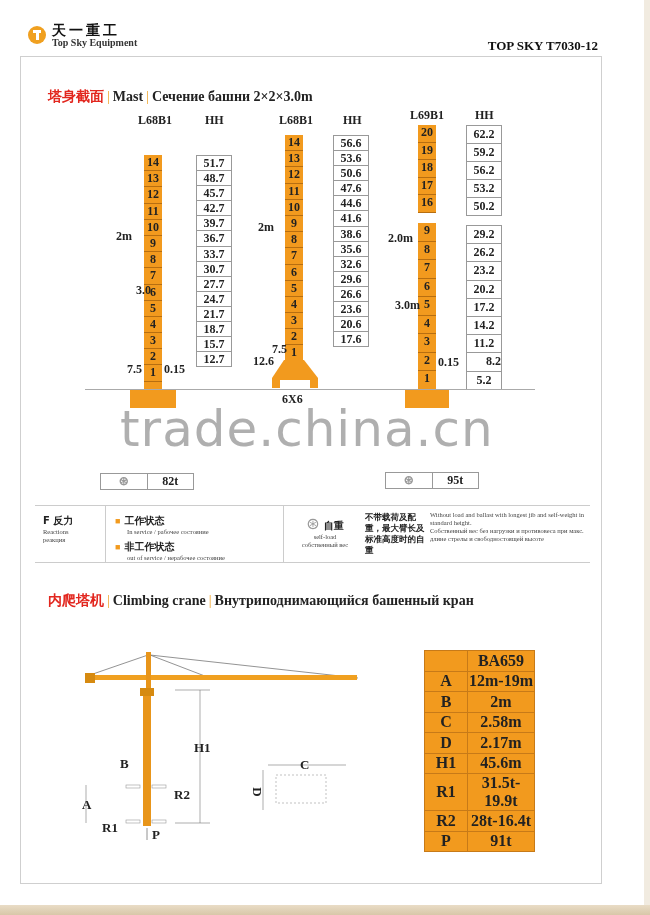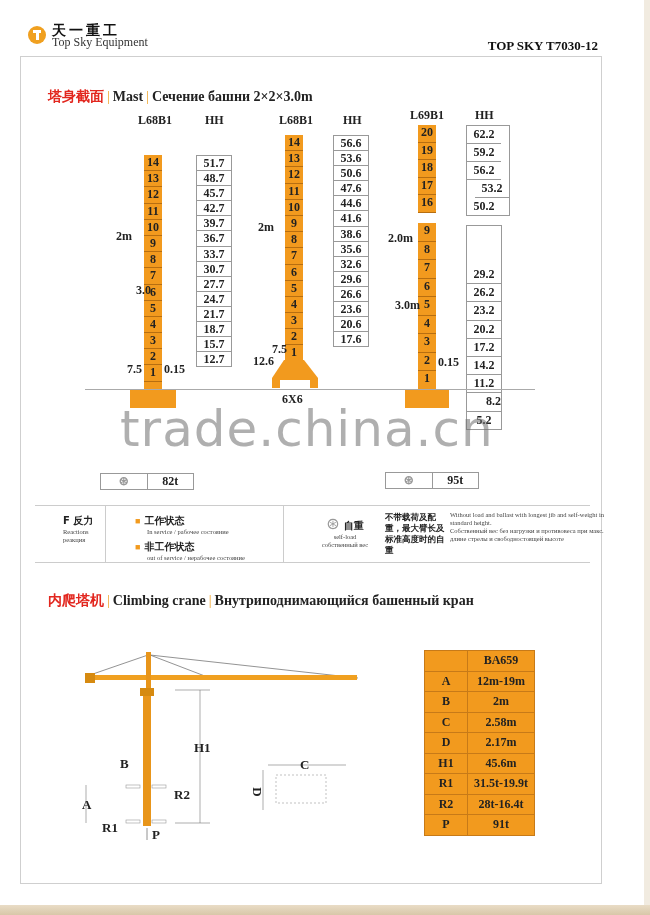--- a/index.html
+++ b/index.html
@@ -5,46 +5,46 @@
   html,body{margin:0;padding:0;}
   body{width:650px;height:915px;background:#fff;position:relative;overflow:hidden;font-family:"Liberation Serif",serif;color:#222;}
   .bottom-strip{position:absolute;left:0;right:0;bottom:0;height:10px;background:linear-gradient(#e9dcc6,#d8c7a8);}
   .right-strip{position:absolute;right:0;top:0;width:6px;height:905px;background:#f1ebe0;}
   .logo{position:absolute;left:28px;top:22px;display:flex;align-items:center;}
   .logo-mark{width:18px;height:18px;border-radius:50%;background:#f0a020;position:relative;}
   .logo-mark:after{content:"";position:absolute;left:5px;top:4px;width:8px;height:3px;background:#fff;}
   .logo-mark:before{content:"";position:absolute;left:8px;top:6px;width:3px;height:8px;background:#fff;}
   .logo-text{margin-left:6px;}
   .logo-cn{font-family:"DejaVu Sans",sans-serif;font-weight:bold;font-size:14px;letter-spacing:3px;line-height:16px;color:#111;}
-  .logo-en{font-size:12px;line-height:9px;color:#333;font-weight:normal;}
+  .logo-en{font-size:10px;line-height:9px;color:#333;font-weight:bold;}
   .model{position:absolute;right:52px;top:38px;font-weight:bold;font-size:13px;color:#111;}
   .frame{position:absolute;left:20px;top:56px;width:580px;height:826px;border:1px solid #cfcfcf;}
   .sec-title{position:absolute;font-weight:bold;font-size:14px;white-space:nowrap;text-align:center;}
   .sec-title .cn{color:#e2261e;font-family:"DejaVu Sans",sans-serif;}
   .sec-title .bar{color:#f0a020;margin:0 3px;font-weight:normal;}
   .colhead{position:absolute;font-weight:bold;font-size:12px;}
   .mast{position:absolute;width:18px;background:#f29a1e;}
   .seg{height:15.2px;border-bottom:1px solid #b76e10;font-weight:bold;font-size:12px;text-align:center;line-height:15px;color:#222;}
   .seg.blank{border-bottom:none;}
   .hh{position:absolute;border:1px solid #999;background:#fff;}
   .hh div{height:14.1px;border-bottom:1px solid #999;font-weight:bold;font-size:12px;text-align:center;line-height:14px;width:34px;}
   .hh div:last-child{border-bottom:none;}
   .dim{position:absolute;font-weight:bold;font-size:12px;white-space:nowrap;}
   .ground{position:absolute;left:85px;top:389px;width:450px;height:1px;background:#aaa;}
   .base{position:absolute;height:18px;background:#f29a1e;}
   .load{position:absolute;border:1px solid #999;height:15px;display:flex;font-weight:bold;font-size:12px;}
   .load span{display:block;text-align:center;line-height:15px;}
   .watermark{position:absolute;left:120px;top:400px;font-family:"DejaVu Sans",sans-serif;font-size:50px;color:rgba(110,110,110,0.55);letter-spacing:1px;}
   .legend{position:absolute;left:35px;top:505px;width:555px;height:56px;border-top:1px solid #ccc;border-bottom:1px solid #ccc;}
-  .legend .cell{position:absolute;top:0;height:56px;margin-left:20px;}
+  .legend .cell{position:absolute;top:0;height:56px;}
   .legend .vline{position:absolute;top:0;width:1px;height:56px;background:#ccc;}
   .sans{font-family:"DejaVu Sans",sans-serif;}
   .tiny{font-size:6.5px;line-height:8px;color:#444;}
   .spec{position:absolute;left:424px;top:650px;border-collapse:collapse;background:#f29a1e;}
-  .spec td{border:1px solid #c77a18;font-weight:bold;font-size:12px;text-align:center;height:19.5px;padding:0;}
+  .spec td{border:1px solid #c77a18;font-weight:bold;font-size:16px;text-align:center;height:19.5px;padding:0;}
   .spec td.k{width:42px;}
   .spec td.v{width:66px;}
   .hook{position:absolute;left:272px;top:818px;font-weight:bold;font-size:14px;line-height:19px;}
 </style>
 </head>
 <body>
 
 <div class="right-strip"></div>
 <div class="bottom-strip"></div>
 
@@ -167,25 +167,25 @@
   <div class="seg" style="height:17.5px;">5</div>
   <div class="seg" style="height:17.5px;">4</div>
   <div class="seg" style="height:17.5px;">3</div>
   <div class="seg" style="height:17.5px;">2</div>
   <div class="seg blank" style="height:17.5px;">1</div>
 </div>
 <div class="hh" style="left:466px;top:125px;">
   <div style="height:17px;line-height:17px;">62.2</div>
   <div style="height:17px;line-height:17px;">59.2</div>
   <div style="height:17px;line-height:17px;">56.2</div>
-  <div style="height:17px;line-height:17px;margin-left:8px;">53.2</div>
+  <div style="height:17px;line-height:17px;">53.2</div>
   <div style="height:17px;line-height:17px;">50.2</div>
 </div>
 <div class="hh" style="left:466px;top:225px;">
-  <div style="height:17.2px;line-height:17px;margin-top:40px;">29.2</div>
+  <div style="height:17.2px;line-height:17px;">29.2</div>
   <div style="height:17.2px;line-height:17px;">26.2</div>
   <div style="height:17.2px;line-height:17px;">23.2</div>
   <div style="height:17.2px;line-height:17px;">20.2</div>
   <div style="height:17.2px;line-height:17px;">17.2</div>
   <div style="height:17.2px;line-height:17px;">14.2</div>
   <div style="height:17.2px;line-height:17px;">11.2</div>
   <div style="height:17.2px;line-height:17px;text-align:right;">8.2</div>
   <div style="height:17.2px;line-height:17px;">5.2</div>
 </div>
 <div class="dim" style="left:388px;top:231px;">2.0m</div>

